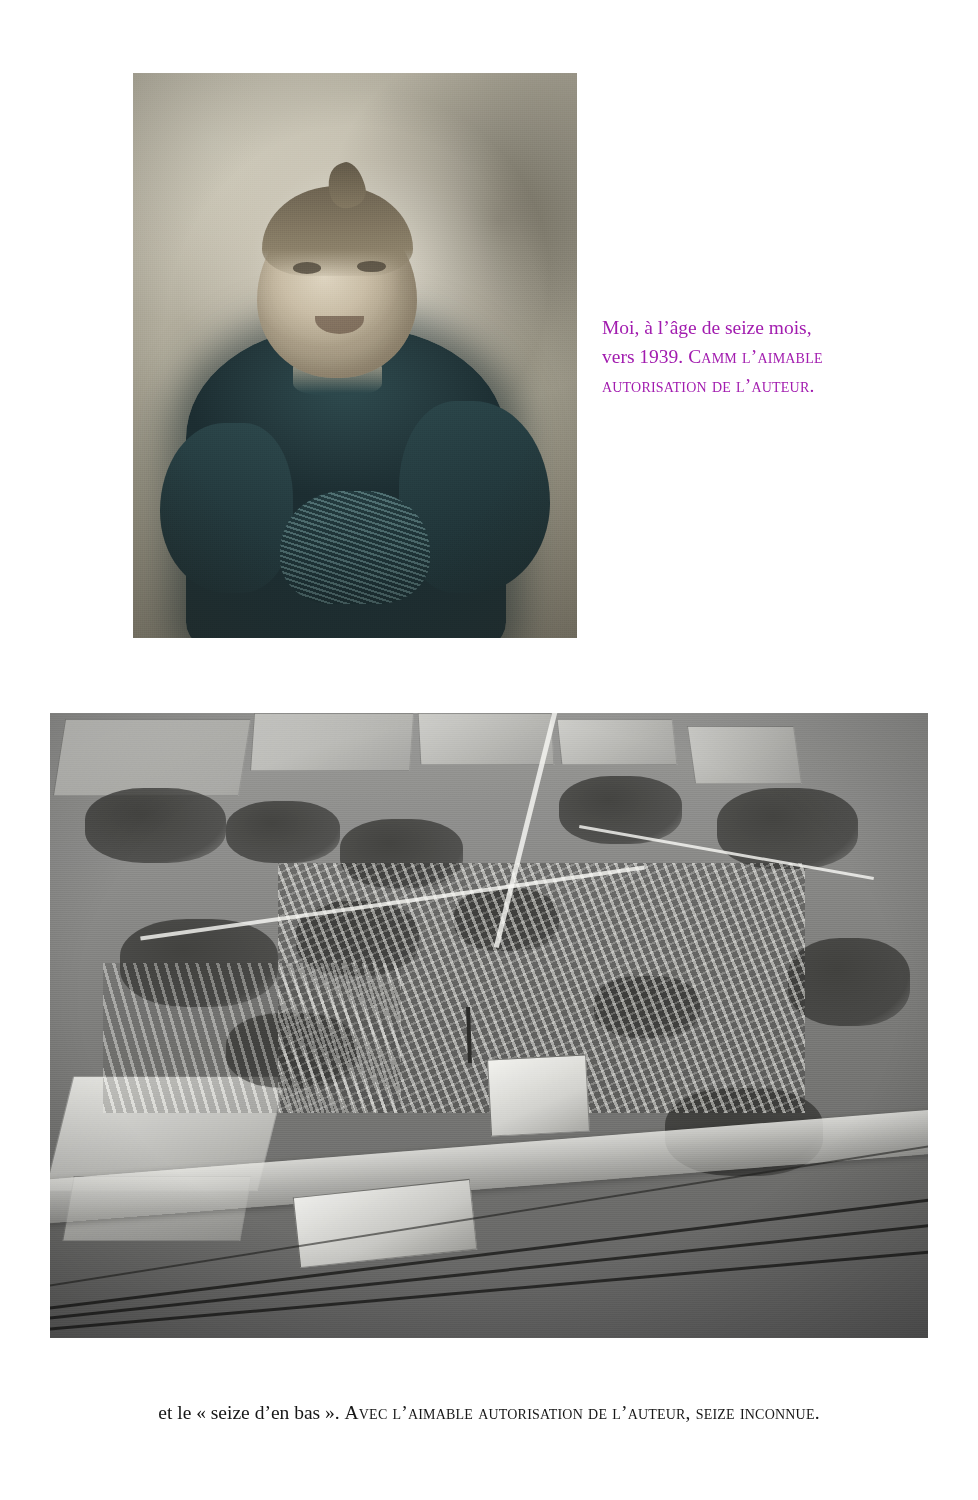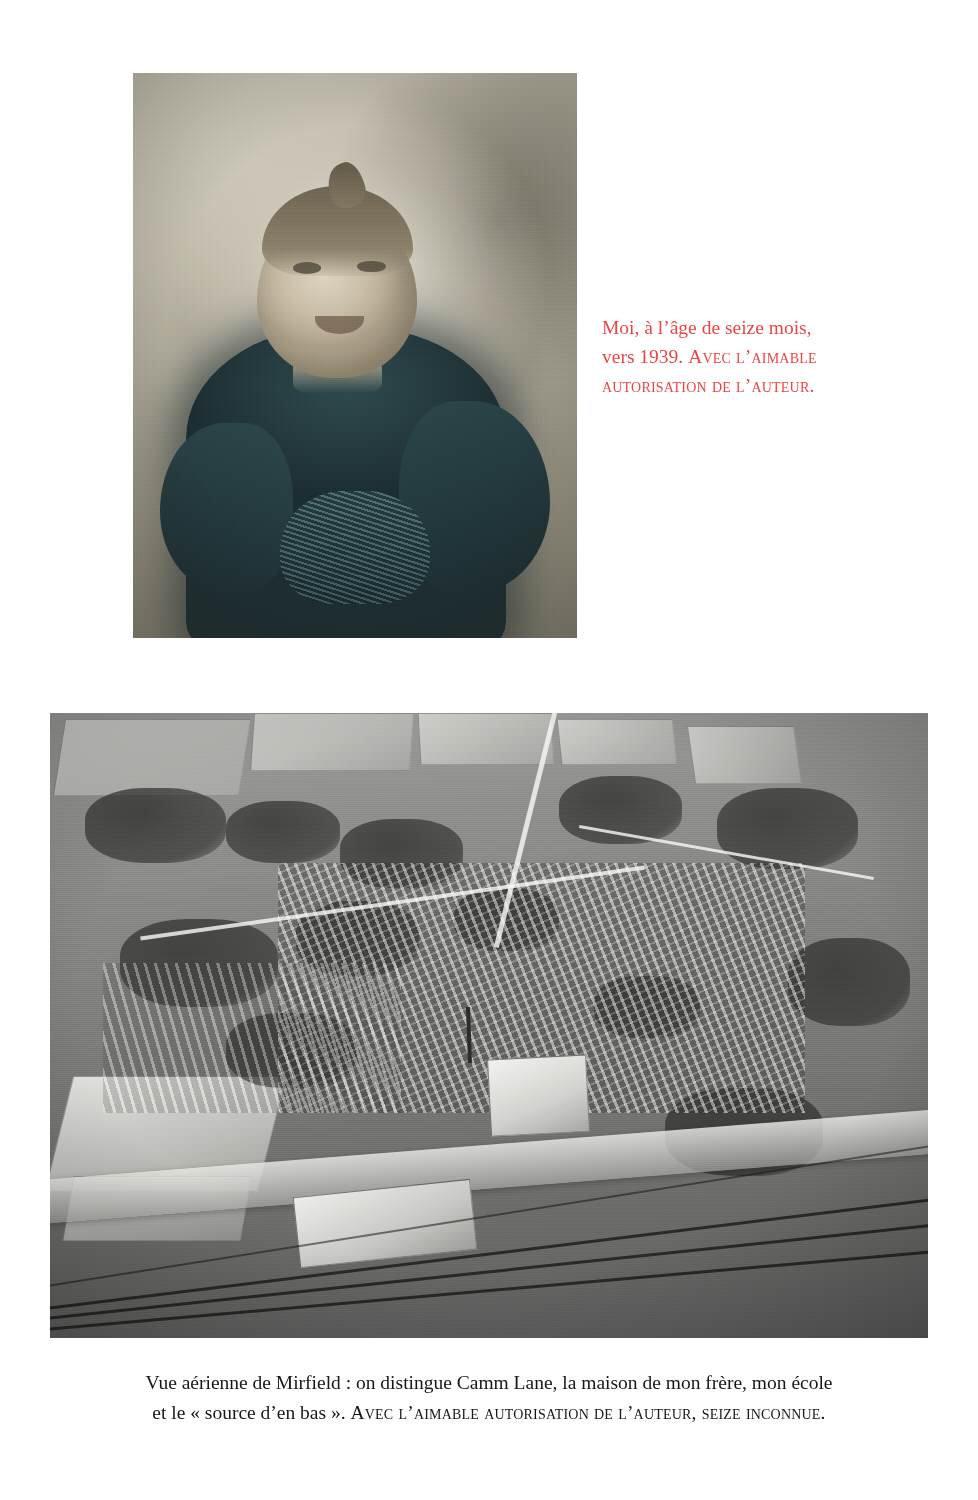--- a/index.html
+++ b/index.html
@@ -163,21 +163,21 @@
     border-radius: 30%;
   }
 
   .portrait-caption {
     position: absolute;
     left: 602px;
     top: 313px;
     width: 300px;
     font-size: 19.5px;
     line-height: 29px;
-    color: #ef4444;
+    color: #a21caf;
   }
   .sc { font-variant: small-caps; letter-spacing: 0.2px; }
 
   
   .aerial-frame {
     position: absolute;
     left: 50px;
     top: 713px;
     width: 878px;
     height: 625px;
@@ -352,21 +352,21 @@
     <div class="p-eye-l"></div>
     <div class="p-eye-r"></div>
     <div class="p-mouth"></div>
     <div class="portrait-grain"></div>
     <div class="portrait-vignette"></div>
   </div>
 
   <div class="portrait-caption">
     <span>Moi, à l’âge de seize mois,</span>
     <br>
-    <span>vers 1939. </span><span class="sc">Avec l’aimable</span>
+    <span>vers 1939. </span><span class="sc">Camm l’aimable</span>
     <br>
     <span class="sc">autorisation de l’auteur.</span>
   </div>
 
 </div>
 
 <div class="aerial-frame">
   <div class="aerial-base"></div>
 
   <div class="a-field f1"></div>
@@ -406,16 +406,15 @@
   <div class="a-rail r4"></div>
   <div class="a-rail r1"></div>
   <div class="a-rail r2"></div>
   <div class="a-rail r3"></div>
 
   <div class="a-grain"></div>
   <div class="a-vignette"></div>
 </div>
 
 <div class="aerial-caption">
-  <span>Vue aérienne de Mirfield : on distingue Camm Lane, la maison de mon frère, mon école</span>
   <br>
-  <span>et le « source d’en bas ». </span><span class="sc">Avec l’aimable autorisation de l’auteur, seize inconnue.</span>
+  <span>et le « seize d’en bas ». </span><span class="sc">Avec l’aimable autorisation de l’auteur, seize inconnue.</span>
 </div>
 
 </body></html>

